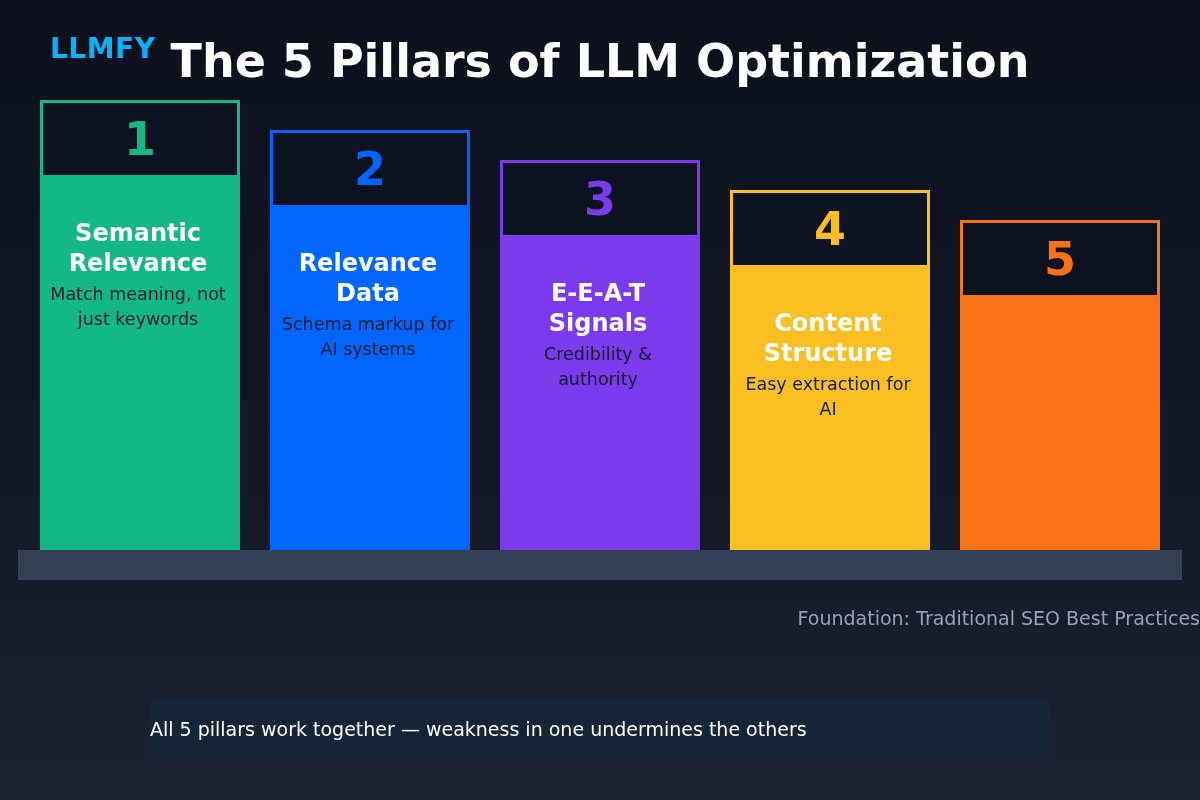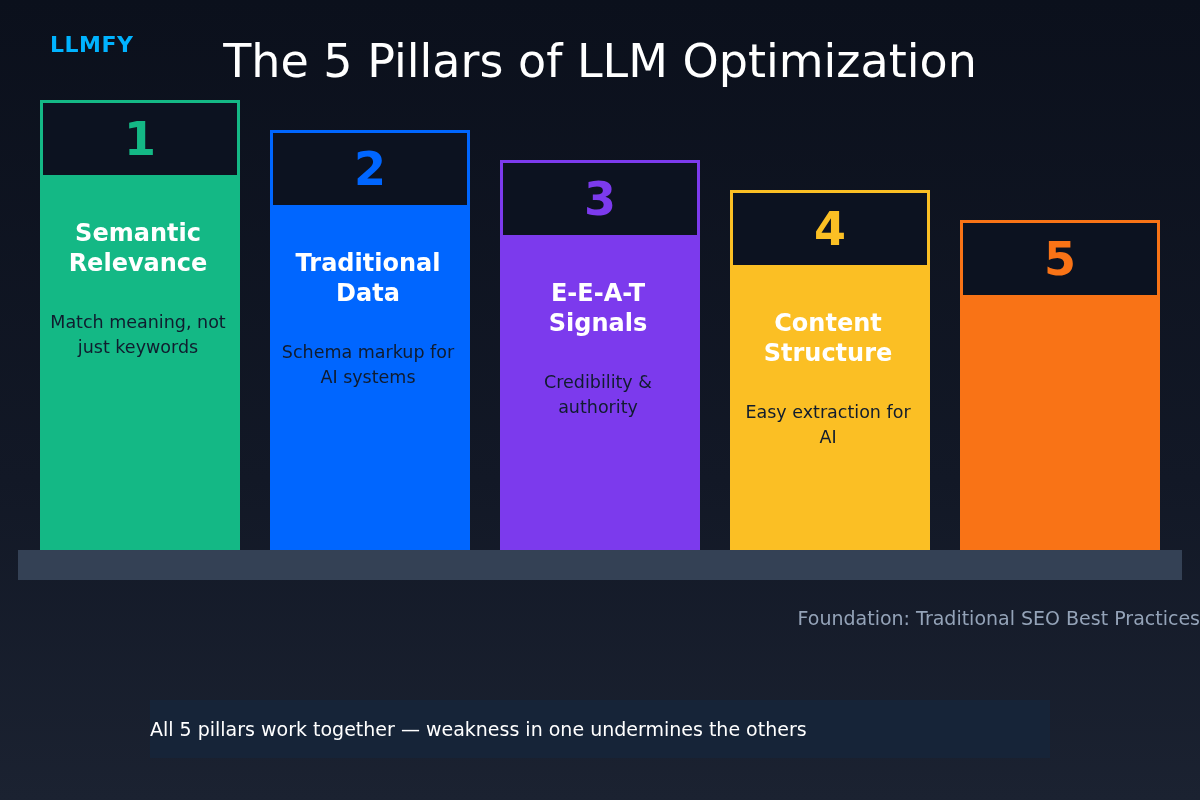--- a/index.html
+++ b/index.html
@@ -10,34 +10,34 @@
     width: 1200px;
     height: 800px;
     overflow: hidden;
     background: linear-gradient(180deg, #0b101c 0%, #121826 60%, #1b2231 100%);
   }
 
   .logo {
     position: absolute;
     left: 50px; top: 32px;
     color: #00b3ff;
-    font-size: 22px;
+    font-size: 28px;
     font-weight: bold;
     letter-spacing: 0.5px;
   }
 
   .title {
     position: absolute;
     left: 0; top: 34px;
     width: 100%;
     margin: 0;
     text-align: center;
     color: #ffffff;
     font-size: 46px;
-    font-weight: normal;
+    font-weight: bold;
   }
 
   .pillar { position: absolute; width: 200px; }
   .pillar-head {
     box-sizing: border-box;
     height: 78px;
     background: #0c1220;
     border: 3px solid;
     display: flex;
     align-items: center;
@@ -49,21 +49,21 @@
     text-align: center;
     padding: 40px 12px 0 8px;
   }
   .pillar-title {
     color: #ffffff;
     font-size: 24px;
     font-weight: bold;
     line-height: 1.25;
   }
   .pillar-sub {
-    margin-top: 32px;
+    margin-top: 4px;
     color: #101c2e;
     font-size: 17.5px;
     line-height: 1.45;
   }
 
   .p1 { left: 40px;  top: 100px; height: 450px; }
   .p2 { left: 270px; top: 130px; height: 420px; }
   .p3 { left: 500px; top: 160px; height: 390px; }
   .p4 { left: 730px; top: 190px; height: 360px; }
   .p5 { left: 960px; top: 220px; height: 330px; }
@@ -124,21 +124,21 @@
       <div class="pillar-title">Semantic Relevance</div>
       <div class="pillar-sub">Match meaning, not just keywords</div>
     </div>
   </div>
 
   <div class="pillar p2">
     <div class="pillar-head">
       <span class="pillar-num">2</span>
     </div>
     <div class="pillar-body">
-      <div class="pillar-title">Traditional Data</div>
+      <div class="pillar-title">Relevance Data</div>
       <div class="pillar-sub">Schema markup for AI systems</div>
     </div>
   </div>
 
   <div class="pillar p3">
     <div class="pillar-head">
       <span class="pillar-num">3</span>
     </div>
     <div class="pillar-body">
       <div class="pillar-title">E-E-A-T Signals</div>

